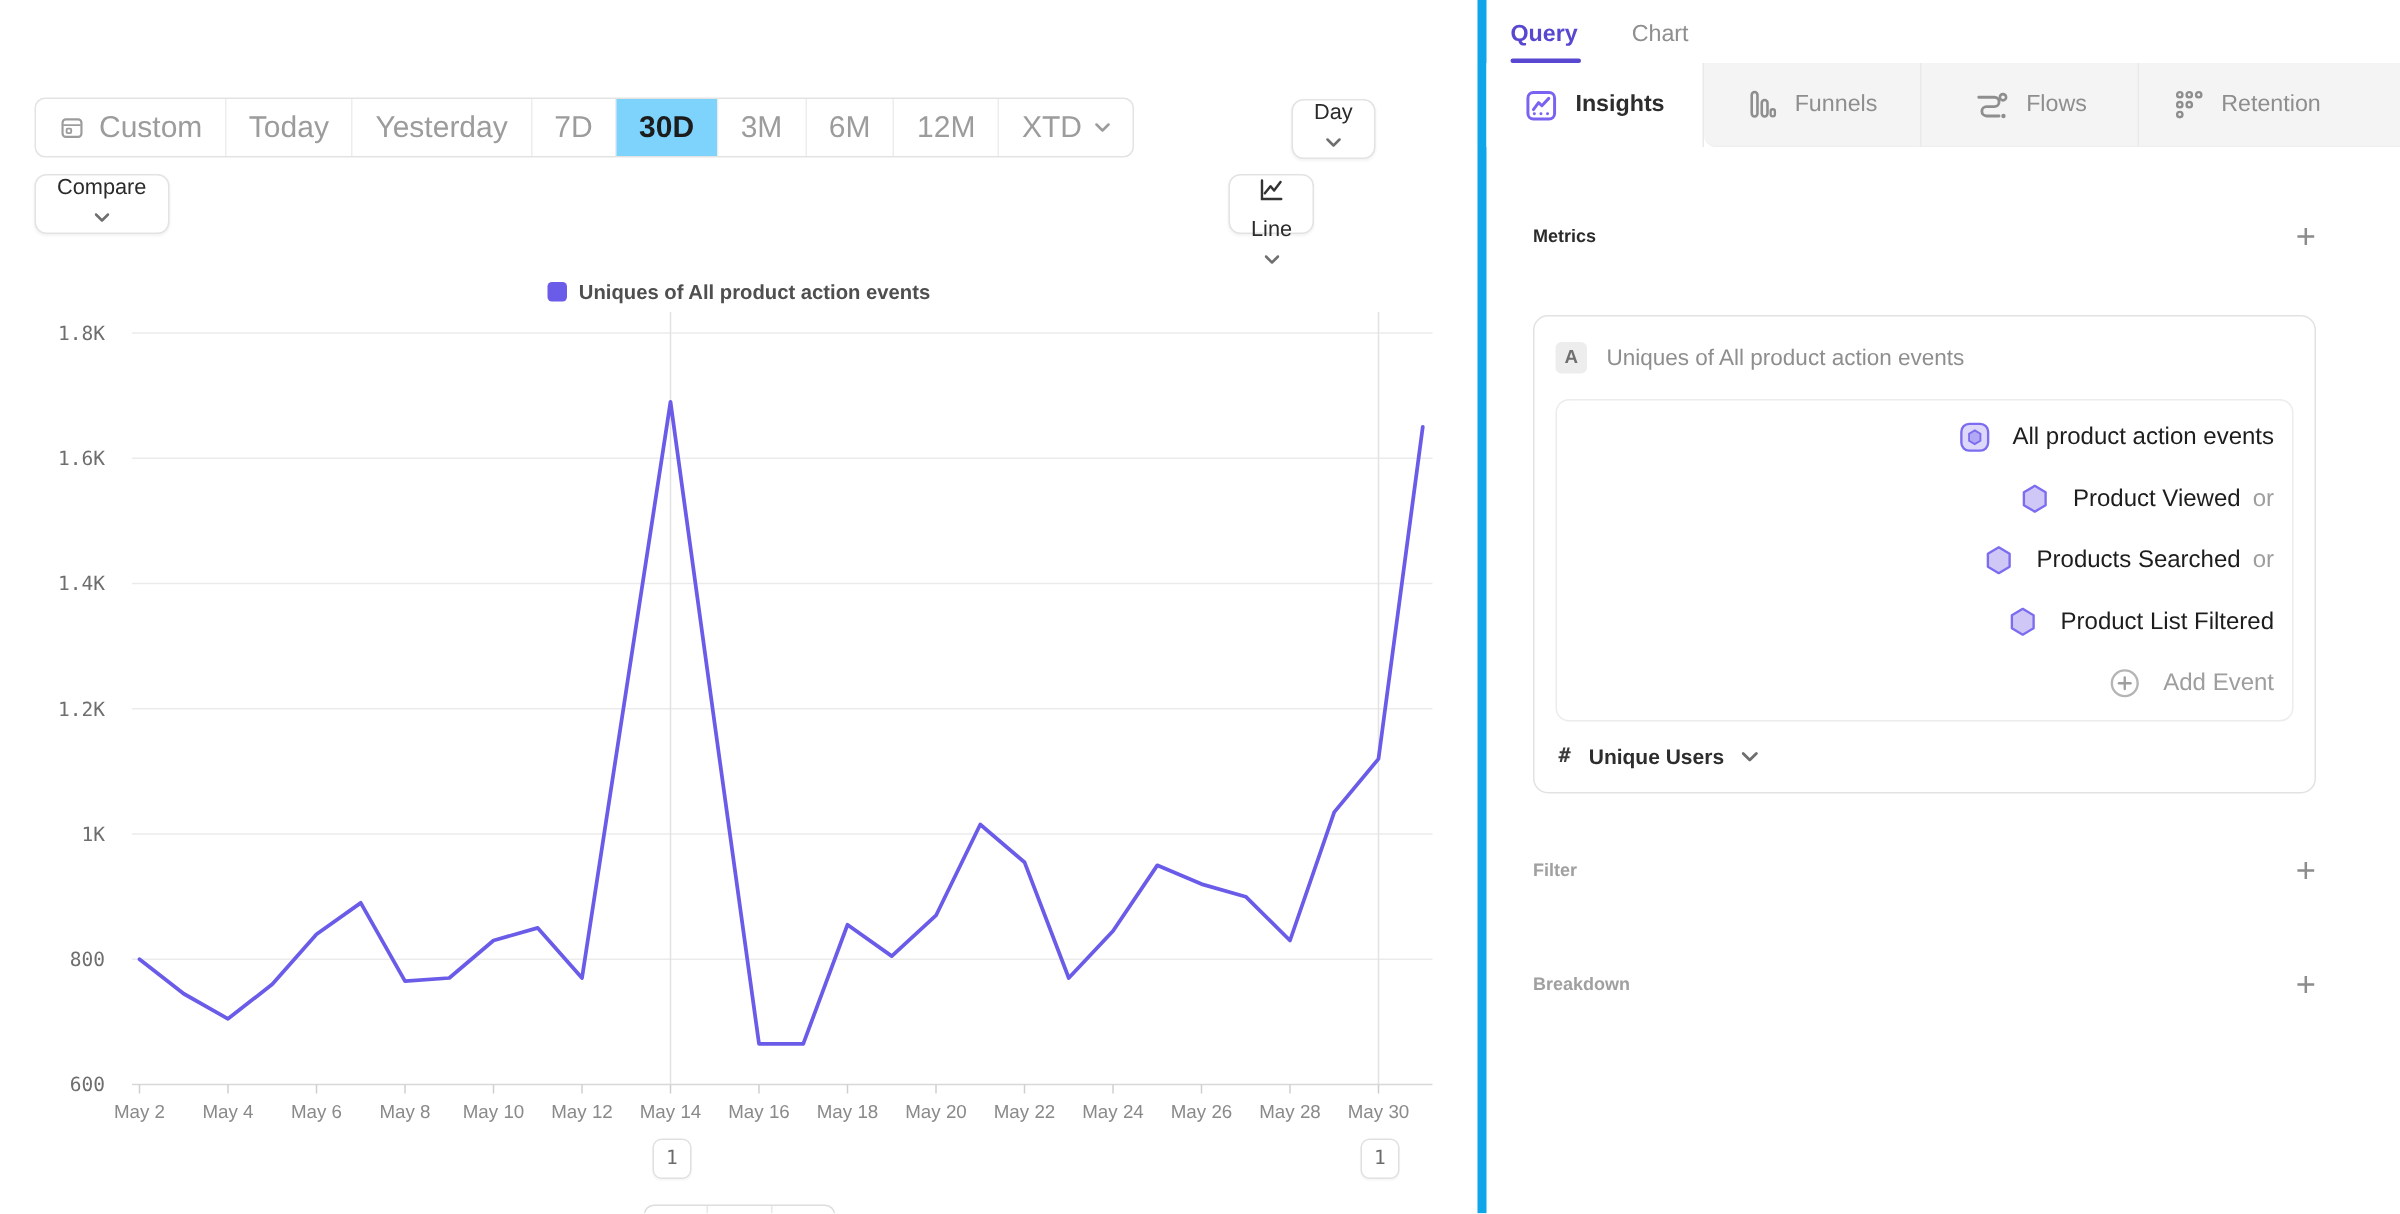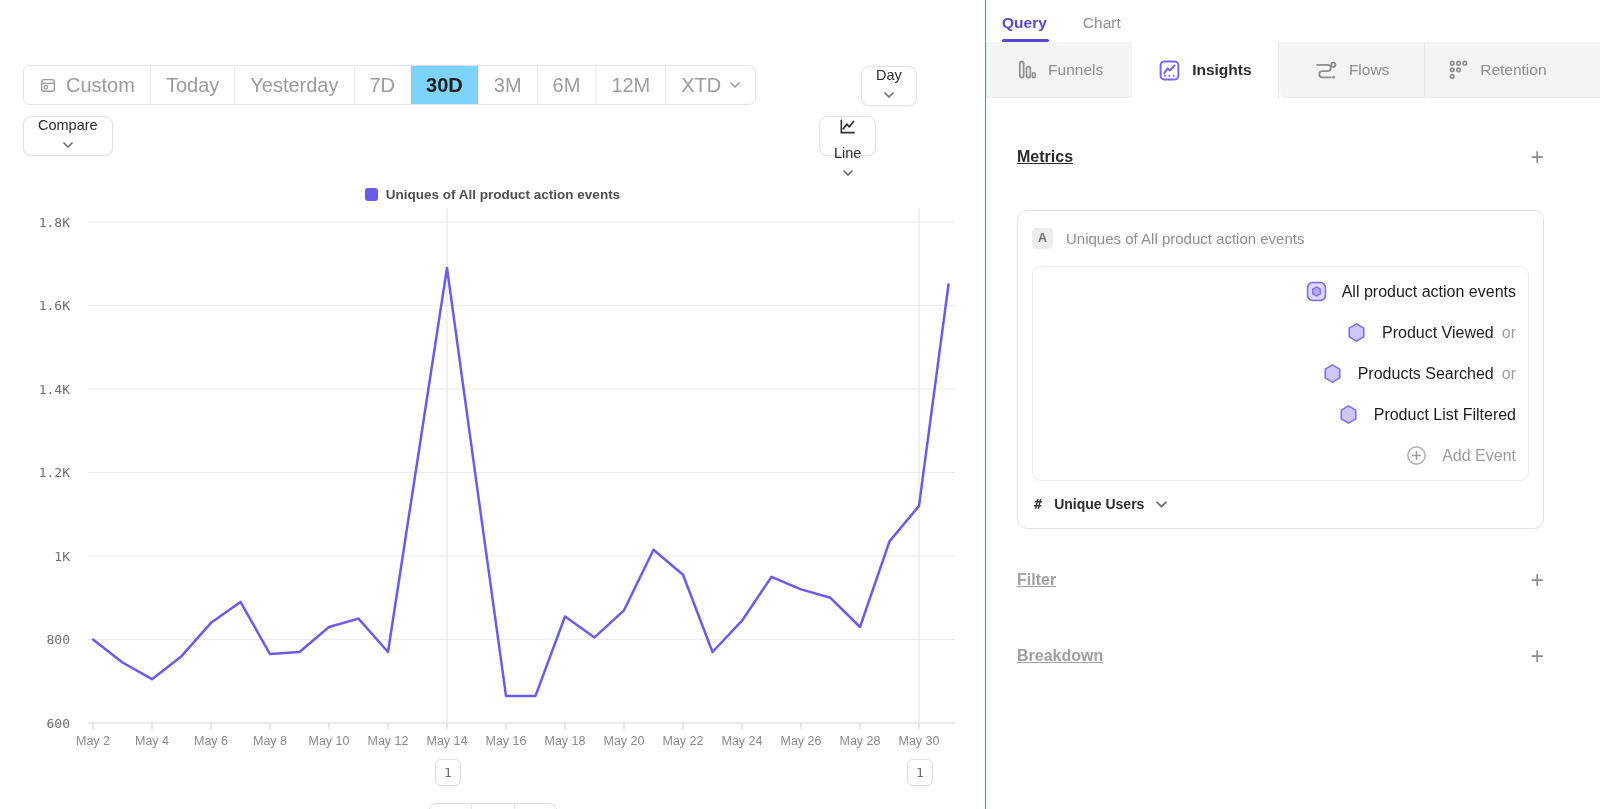--- a/index.html
+++ b/index.html
@@ -31,37 +31,37 @@
              background:#fff;display:flex;align-items:center;justify-content:center;
              font-family:"DejaVu Sans Mono",monospace;font-size:13px;color:#6b6b6b;
              box-shadow:0 1px 1px rgba(0,0,0,.03);cursor:pointer;}
   .cutoff{position:absolute;left:429px;top:803px;width:126px;height:14px;border:1px solid #ddd;
           border-radius:7px;background:#fff;display:flex;}
   .cutoff span{flex:1;border-left:1px solid #e8e8e8;}
   .cutoff span:first-child{border-left:none;}
 
   
   .panel{position:absolute;left:985px;top:0;width:615px;height:809px;background:#fff;
-         border-left:1px solid #0ea5e9;box-sizing:border-box;}
+         border-left:6px solid #0ea5e9;box-sizing:border-box;}
   .panel-tabs{display:flex;gap:36px;padding:14px 0 0 16px;font-size:15.5px;}
   .ptab{color:#8e8e8e;cursor:pointer;padding-bottom:10px;position:relative;}
   .ptab.active{color:#5847d0;font-weight:700;}
   .ptab.active::after{content:"";position:absolute;left:0;right:-2px;bottom:0;height:3.5px;
                       border-radius:2px;background:#5847d0;}
   .report-tabs{display:flex;height:56px;}
   .rtab{flex:1;display:flex;align-items:center;justify-content:center;gap:11px;font-size:15.5px;
         color:#8e8e8e;background:#f4f4f4;border-left:1px solid #e9e9e9;cursor:pointer;
         border-bottom:1px solid #efefef;}
   .rtab.active{background:#fff;color:#2d2d2d;font-weight:600;border-left:none;border-bottom:none;
                border-right:1px solid #e9e9e9;}
   .rtab.active + .rtab{border-left:none;border-bottom-left-radius:8px;}
   .rtab-filler{width:30px;background:#f4f4f4;border-bottom:1px solid #efefef;}
   .panel-body{padding:50px 56px 0 31px;}
   .sec-row{display:flex;align-items:center;justify-content:space-between;}
-  .sec-title{font-size:16px;font-weight:700;color:#2b2b2b;text-decoration:underline;}
+  .sec-title{font-size:12px;font-weight:700;color:#2b2b2b;}
   .sec-title.muted{color:#a0a0a0;}
   .plus{font-size:23px;font-weight:300;color:#8c8c8c;line-height:18px;cursor:pointer;}
   .metric-card{margin-top:44px;border:1px solid #e2e2e2;border-radius:10px;padding:12px 14px 12px 14px;}
   .metric-head{display:flex;align-items:center;gap:13px;height:30px;}
   .a-badge{width:21px;height:21px;border-radius:4px;background:#ededed;color:#707070;
            font-size:12.5px;font-weight:700;display:flex;align-items:center;justify-content:center;}
   .metric-title{font-size:15px;color:#8e8e8e;}
   .events-box{margin-top:13px;border:1px solid #ececec;border-radius:9px;padding:4px 0;}
   .event-row{display:flex;align-items:center;gap:15px;height:41px;padding:0 12px;font-size:16px;
              color:#1d1d1d;cursor:pointer;justify-content:flex-end;}
@@ -218,41 +218,41 @@
       <span></span>
     </div>
 
   <div class="panel">
     <div class="panel-tabs">
       <div class="ptab active">Query</div>
       <div class="ptab">Chart</div>
     </div>
 
     <div class="report-tabs">
-        <div class="rtab">
-          <span class="icon">
-            <svg width="21" height="23" viewBox="0 0 22 22">
-              <rect x="4" y="2.5" width="4" height="17" rx="2" fill="none" stroke="#8e8e8e" stroke-width="1.8"></rect>
-              <rect x="11" y="8" width="4" height="11.5" rx="2" fill="none" stroke="#8e8e8e" stroke-width="1.8"></rect>
-              <rect x="17.2" y="14.5" width="3" height="5" rx="1.5" fill="none" stroke="#8e8e8e" stroke-width="1.6"></rect>
-            </svg>
-          </span>
-          <span>Funnels</span>
-        </div>
         <div class="rtab active">
           <span class="icon">
             <svg width="23" height="23" viewBox="0 0 22 22">
               <rect x="2.5" y="2.5" width="17" height="17" rx="3.5" fill="none" stroke="#7a63f1" stroke-width="1.9"></rect>
               <polyline points="6,13.5 9.3,9 11.4,11 15.8,6.3" fill="none" stroke="#7a63f1" stroke-width="1.9" stroke-linecap="round" stroke-linejoin="round"></polyline>
               <circle cx="6.6" cy="16.1" r="0.95" fill="#7a63f1"></circle>
               <circle cx="10.8" cy="16.1" r="0.95" fill="#7a63f1"></circle>
               <circle cx="15" cy="16.1" r="0.95" fill="#7a63f1"></circle>
             </svg>
           </span>
           <span>Insights</span>
+        </div>
+        <div class="rtab">
+          <span class="icon">
+            <svg width="21" height="23" viewBox="0 0 22 22">
+              <rect x="4" y="2.5" width="4" height="17" rx="2" fill="none" stroke="#8e8e8e" stroke-width="1.8"></rect>
+              <rect x="11" y="8" width="4" height="11.5" rx="2" fill="none" stroke="#8e8e8e" stroke-width="1.8"></rect>
+              <rect x="17.2" y="14.5" width="3" height="5" rx="1.5" fill="none" stroke="#8e8e8e" stroke-width="1.6"></rect>
+            </svg>
+          </span>
+          <span>Funnels</span>
         </div>
         <div class="rtab">
           <span class="icon">
             <svg width="25" height="21" viewBox="0 0 24 20">
               <path d="M4,5.5 h10 a3,3 0 0 1 0,6 h-5 a3,3 0 0 0 0,6 h8" fill="none" stroke="#8e8e8e" stroke-width="1.8" stroke-linecap="round"></path>
               <circle cx="19.5" cy="5.5" r="2" fill="none" stroke="#8e8e8e" stroke-width="1.7"></circle>
               <circle cx="19.8" cy="17.5" r="1.4" fill="#8e8e8e"></circle>
             </svg>
           </span>
           <span>Flows</span>

